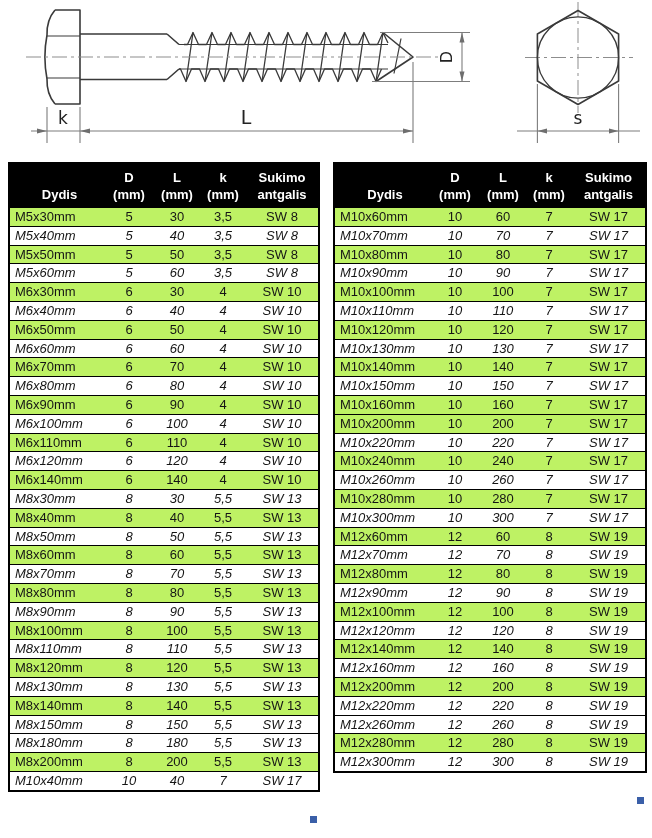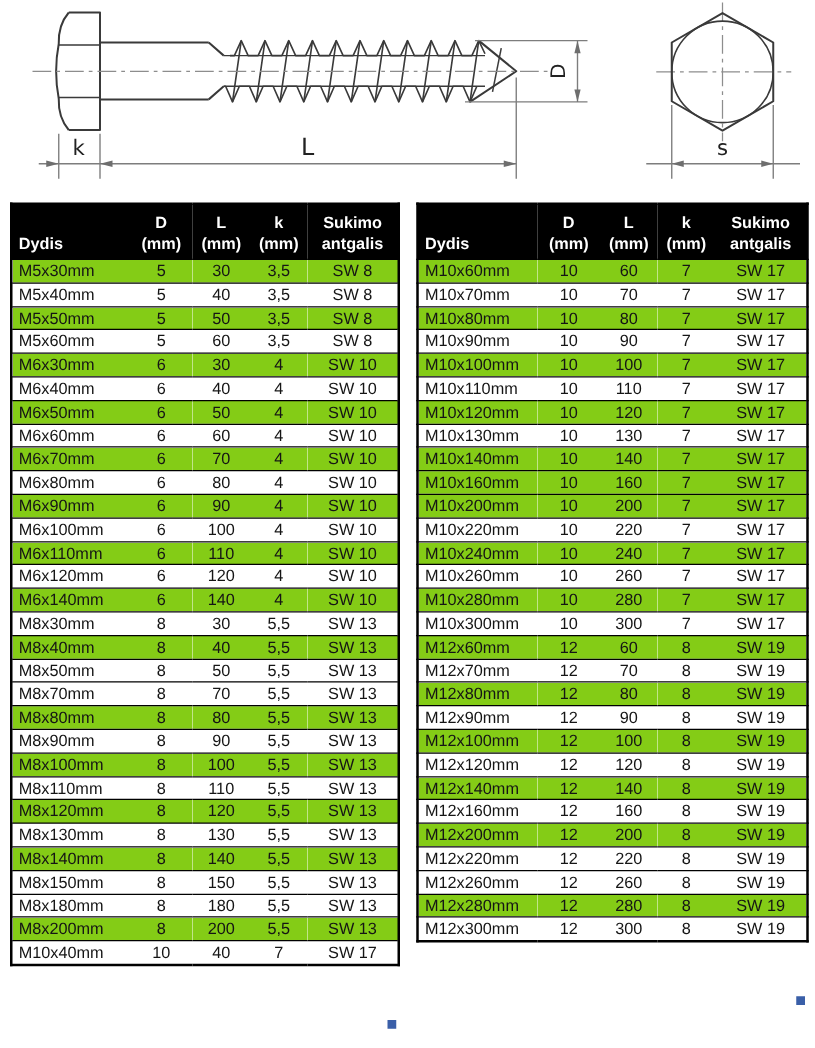--- a/index.html
+++ b/index.html
@@ -6,26 +6,26 @@
   .page{position:relative;width:652px;height:838px;background:#ffffff;overflow:hidden;
         font-family:"Liberation Sans",sans-serif;}
   svg text{font-family:"DejaVu Sans","Liberation Sans",sans-serif;}
 
   table.spec{position:absolute;border-collapse:collapse;table-layout:fixed;
              border:2px solid #000;background:#fff;color:#151515;}
   #tblL{left:8px;top:162px;width:310px;}
   #tblR{left:333px;top:162px;width:312px;}
   table.spec thead th{background:#000;color:#fff;font-weight:bold;font-size:13px;
              line-height:1.3;height:38px;vertical-align:bottom;padding:2px 0 3px 0;text-align:center;}
-  table.spec thead th.hl{text-align:left;padding-left:5px;}
+  table.spec thead th.hl{text-align:center;padding-left:5px;}
   table.spec td{border-top:1px solid #000;height:17.8px;line-height:17.8px;
              font-size:13px;text-align:center;padding:0;white-space:nowrap;overflow:hidden;}
   table.spec td.left{text-align:left;padding-left:5px;}
-  tr.shaded{background:#84cc16;}
-  tr.plain{background:#ffffff;}
+  tr.shaded{background:#bef264;}
+  tr.plain{background:#ffffff;font-style:italic;}
   .handle{position:absolute;width:7px;height:7px;background:#3a5fa8;}
 </style>
 </head>
 <body>
 
 <div class="page">
 
   <svg width="652" height="158" viewBox="0 0 652 158" style="position:absolute;left:0;top:0;">
     <g fill="none" stroke="#3a3a3a" stroke-width="1.6" stroke-linejoin="round">
 
@@ -220,20 +220,27 @@
           <td>5,5</td>
           <td>SW 13</td>
         </tr>
         <tr class="plain">
           <td class="left">M8x50mm</td>
           <td>8</td>
           <td>50</td>
           <td>5,5</td>
           <td>SW 13</td>
         </tr>
+        <tr class="shaded">
+          <td class="left">M8x60mm</td>
+          <td>8</td>
+          <td>60</td>
+          <td>5,5</td>
+          <td>SW 13</td>
+        </tr>
         <tr class="plain">
           <td class="left">M8x70mm</td>
           <td>8</td>
           <td>70</td>
           <td>5,5</td>
           <td>SW 13</td>
         </tr>
         <tr class="shaded">
           <td class="left">M8x80mm</td>
           <td>8</td>
@@ -388,20 +395,27 @@
           <td>7</td>
           <td>SW 17</td>
         </tr>
         <tr class="shaded">
           <td class="left">M10x140mm</td>
           <td>10</td>
           <td>140</td>
           <td>7</td>
           <td>SW 17</td>
         </tr>
+        <tr class="plain">
+          <td class="left">M10x150mm</td>
+          <td>10</td>
+          <td>150</td>
+          <td>7</td>
+          <td>SW 17</td>
+        </tr>
         <tr class="shaded">
           <td class="left">M10x160mm</td>
           <td>10</td>
           <td>160</td>
           <td>7</td>
           <td>SW 17</td>
         </tr>
         <tr class="shaded">
           <td class="left">M10x200mm</td>
           <td>10</td>

